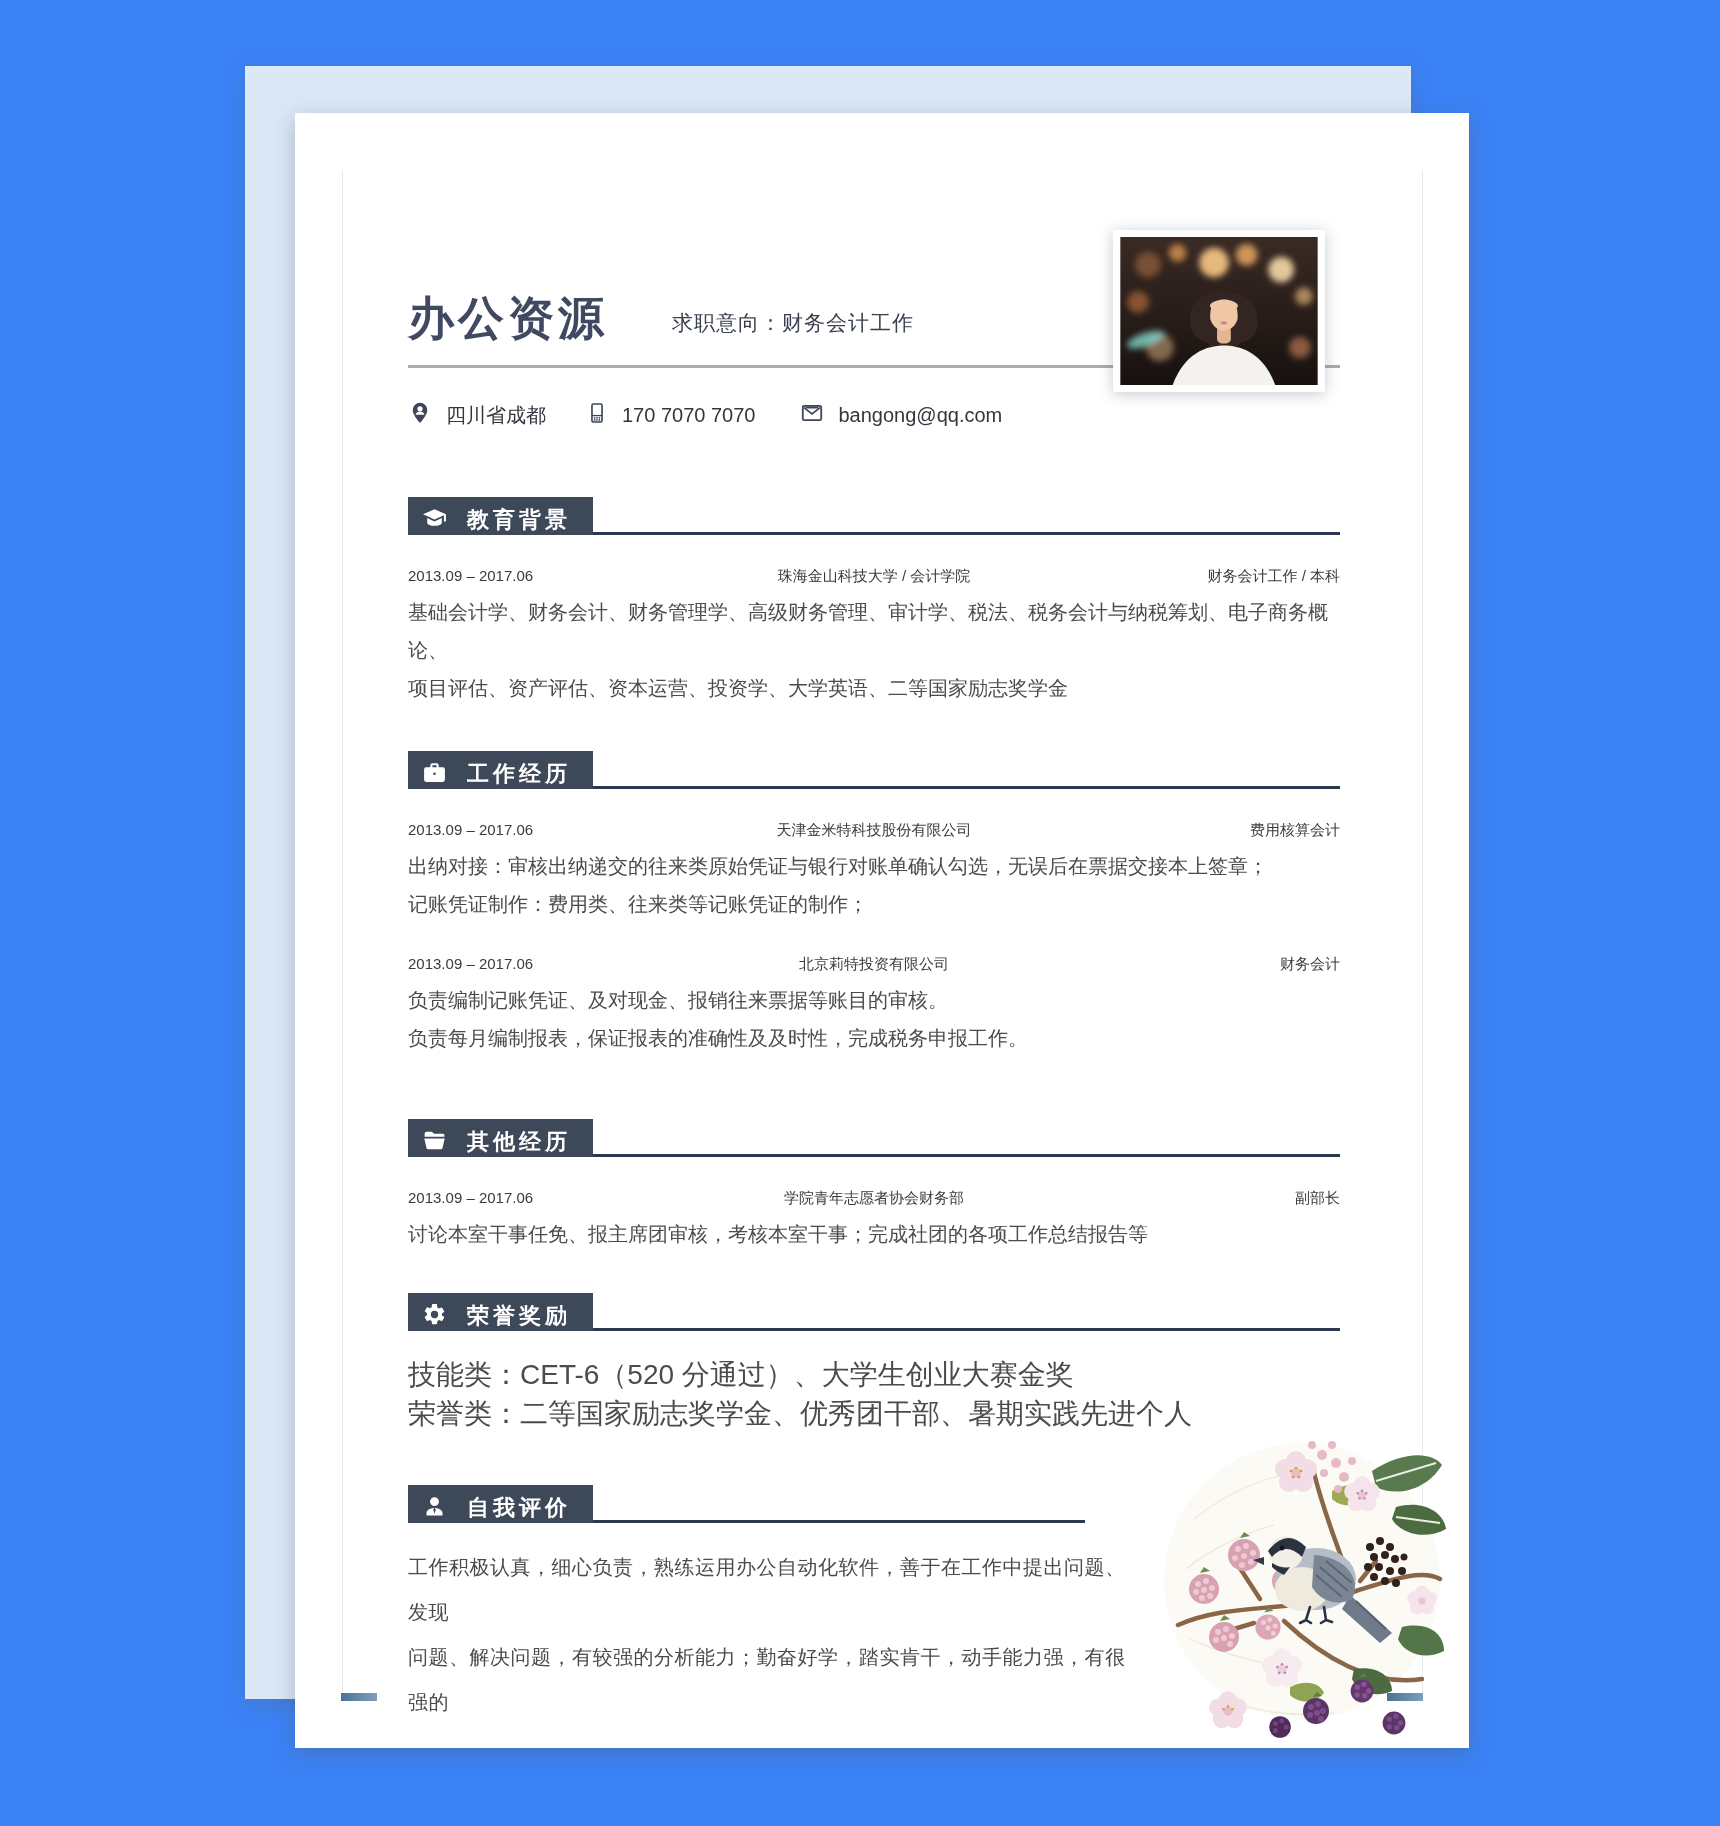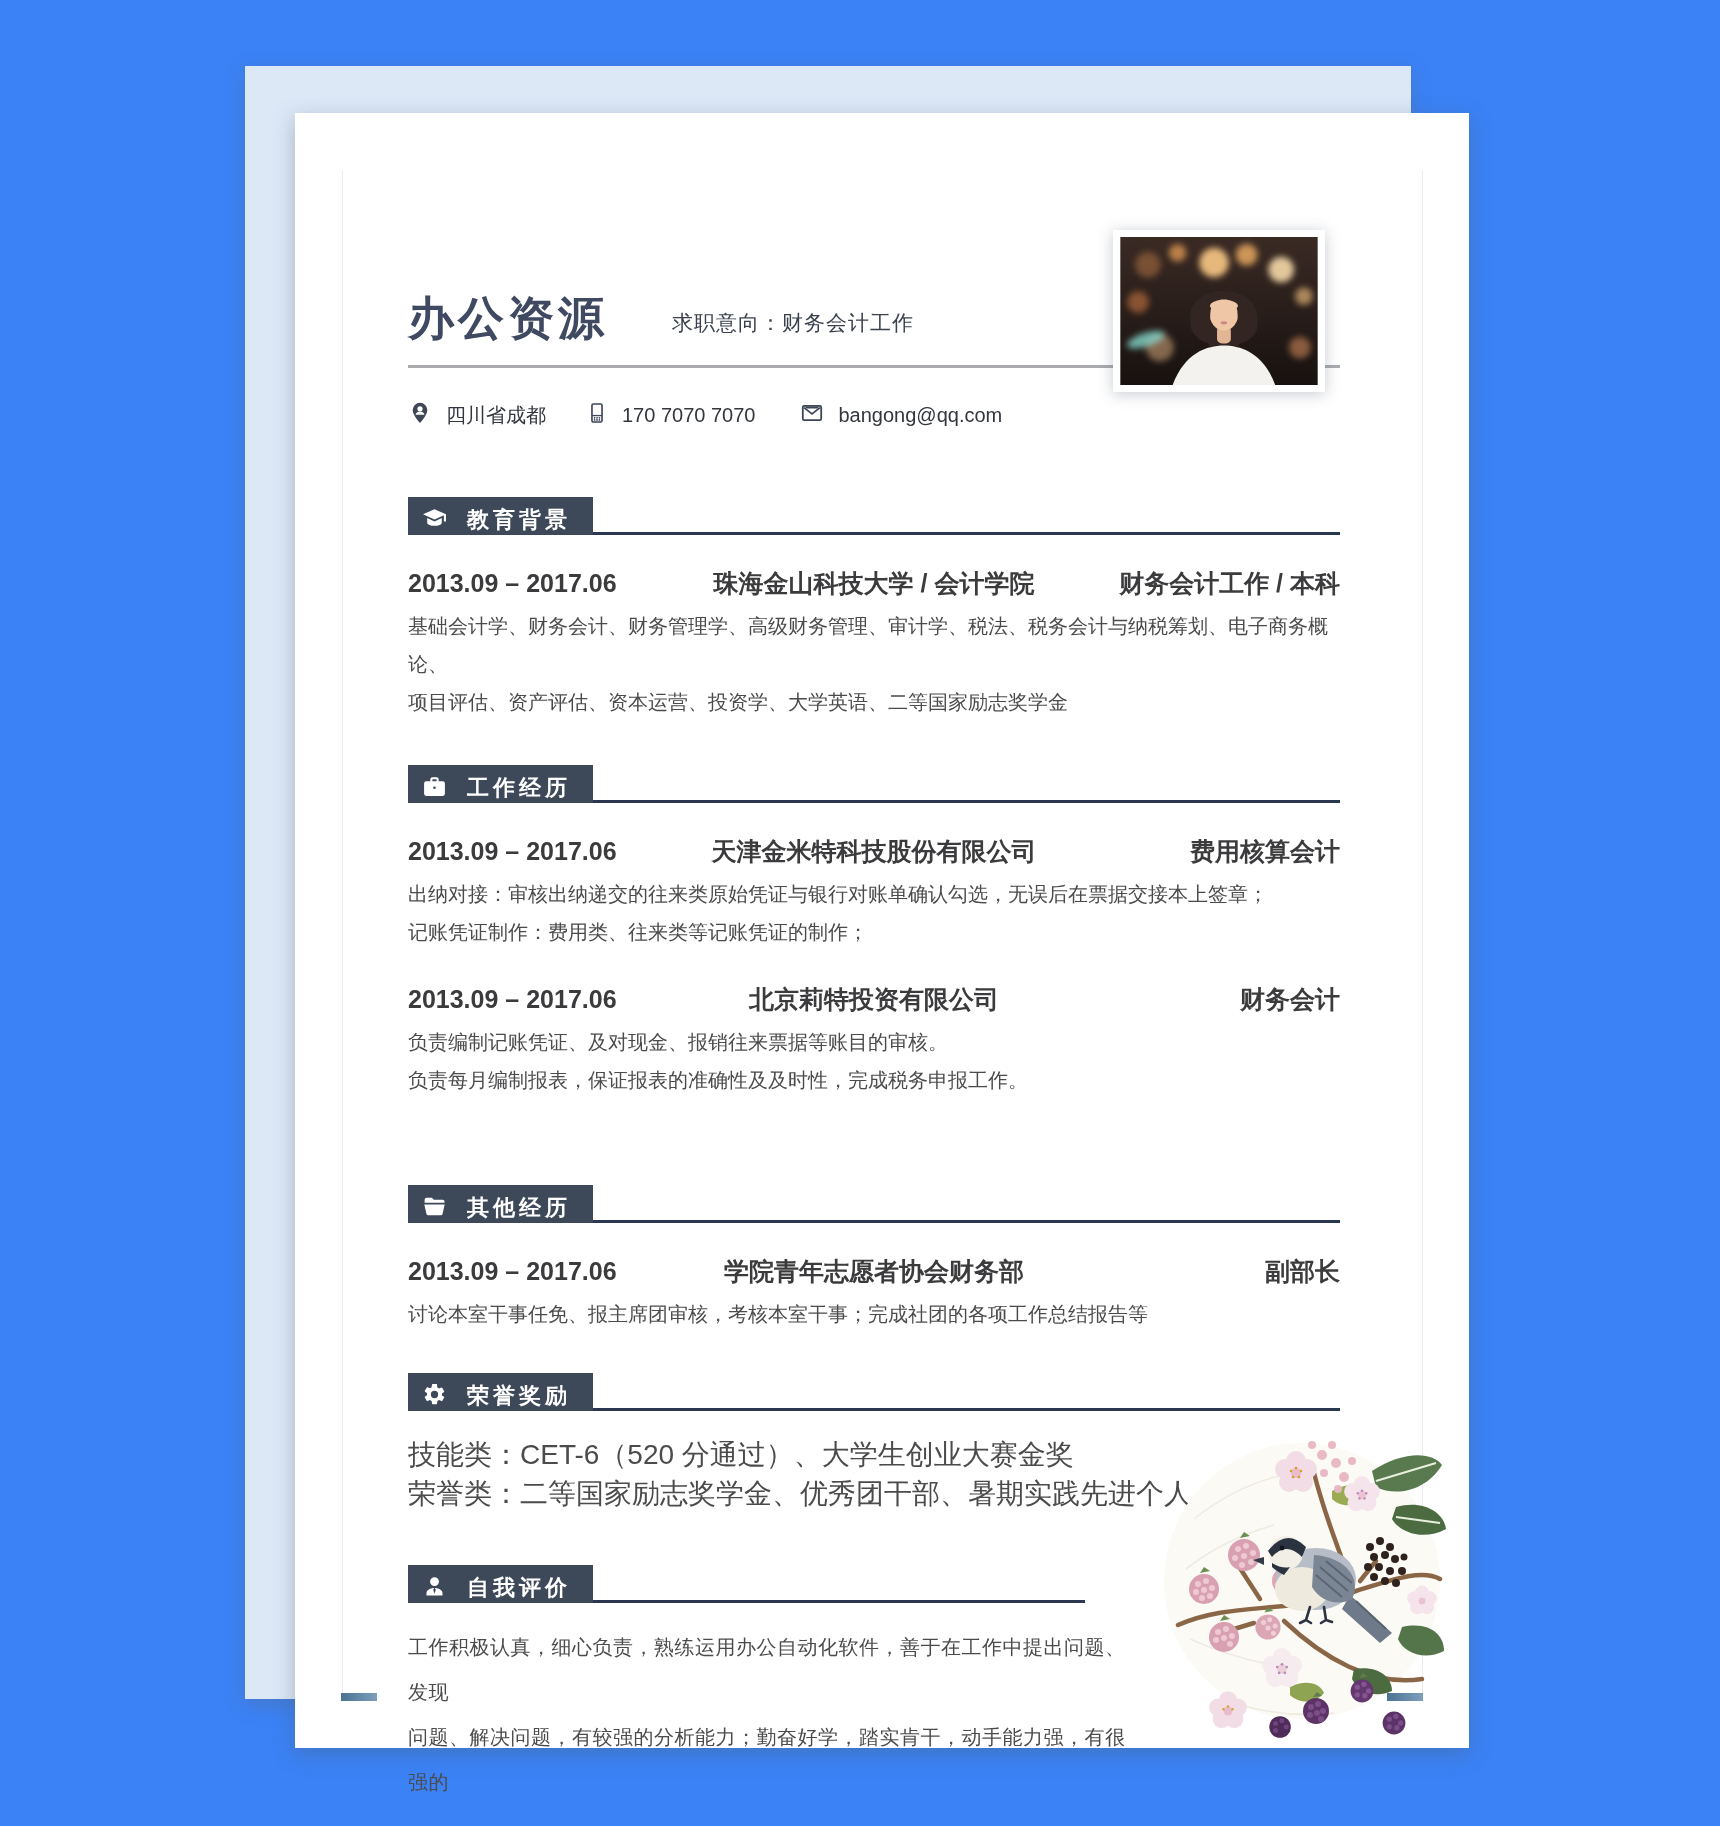--- a/index.html
+++ b/index.html
@@ -25,23 +25,23 @@
   .photo{position:absolute;left:818px;top:117px;padding:7px;background:#fff;box-shadow:0 2px 14px rgba(70,80,100,.30);z-index:3;}
   .photo svg{display:block;width:198px;height:148px;}
 
   .sec{position:relative;}
   .sec-head{position:relative;height:38px;}
   .sec-head::after{content:"";position:absolute;left:0;right:0;bottom:0;height:3px;background:#2c3850;}
   .sec-self .sec-head::after{right:255px;}
   .badge{position:relative;z-index:1;display:inline-flex;align-items:flex-end;height:38px;background:#3d4859;color:#fff;padding:0 22px 0 14px;}
   .badge svg{width:25px;height:25px;margin-right:20px;flex:none;}
   .badge-label{font-size:22px;font-weight:bold;letter-spacing:4px;}
-  .sec-edu{margin-top:67px}.sec-work{margin-top:44px}.sec-other{margin-top:86px}.sec-honors{margin-top:40px}.sec-self{margin-top:52px}
-
-  .entry-head{display:grid;grid-template-columns:1fr auto 1fr;align-items:baseline;margin-top:32px;font-size:25px;font-weight:bold;color:#3b3b3d;}
+  .sec-edu{margin-top:67px}.sec-work{margin-top:44px}.sec-other{margin-top:62px}.sec-honors{margin-top:40px}.sec-self{margin-top:52px}
+
+  .entry-head{display:grid;grid-template-columns:1fr auto 1fr;align-items:baseline;margin-top:32px;font-size:15px;font-weight:normal;color:#3b3b3d;}
   .entry-head .org{text-align:center;}
   .entry-head .role{text-align:right;}
   .entry-lines{margin-top:7px;font-size:20px;line-height:38px;color:#4b4b4d;}
   .entry + .entry{margin-top:28px;}
   .plain-lines{margin-top:24px;font-size:28px;line-height:39px;color:#4b4b4d;}
   .self-lines{margin-top:22px;font-size:20px;line-height:45px;color:#4b4b4d;max-width:730px;letter-spacing:.5px;}
 
   .illustration{position:absolute;left:869px;top:1316px;width:282px;height:311px;z-index:4;}
 </style>
 </head>

